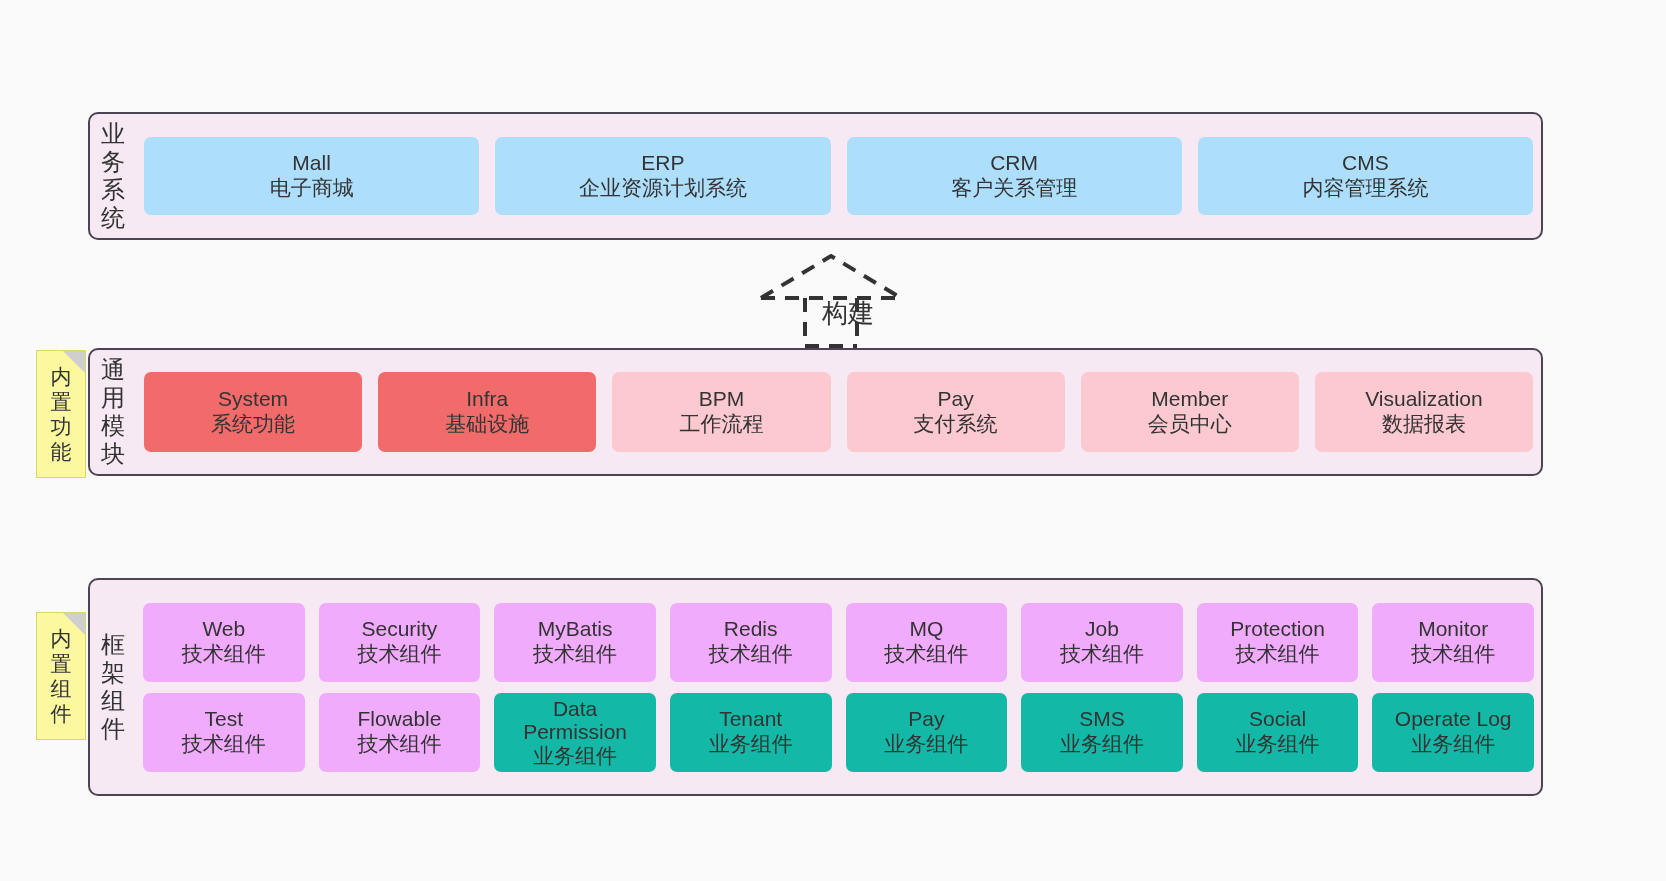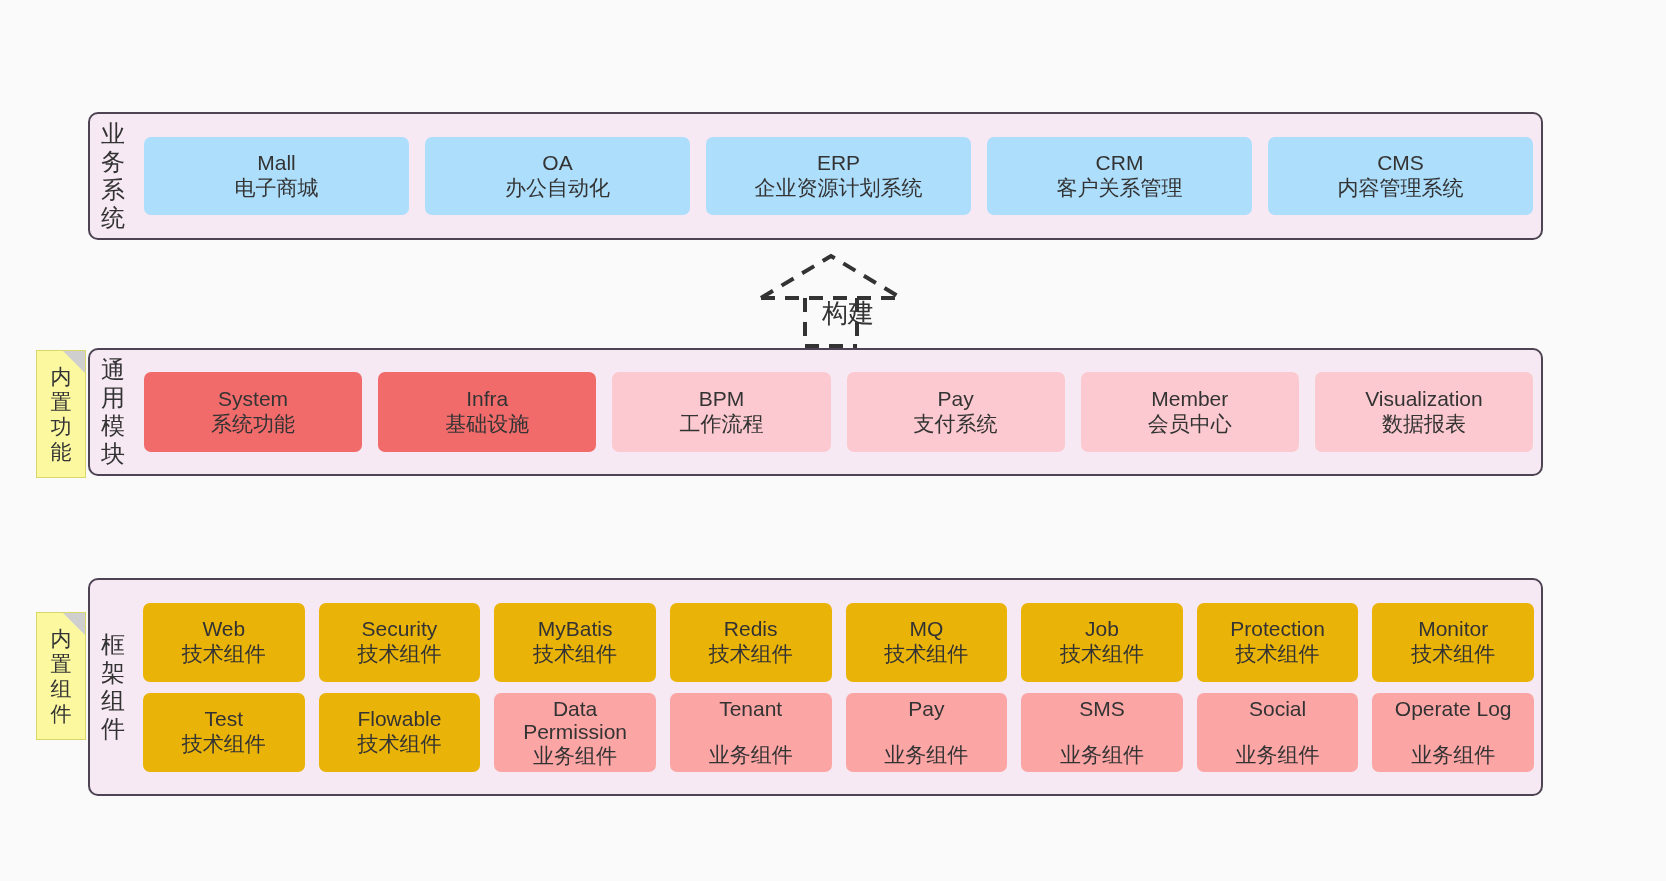--- a/index.html
+++ b/index.html
@@ -124,22 +124,22 @@
   }
   .grid-row {
     display: flex;
     align-items: stretch;
     flex: 0 0 auto;
   }
   .grid-row .cardcol { padding: 0 7px; }
   #layer-framework .card {
     height: 79px;
   }
-  .card.green-strong { background: #eab308; }
-  .card.green-soft   { background: #fca5a5; justify-content: space-between; }
+  .card.green-strong { background: #f0abfc; }
+  .card.green-soft   { background: #14b8a6; }
   .card.three-line { font-size: 21px; line-height: 1.12; }
 
   
   .note {
     position: absolute;
     width: 50px;
     background: #fbf8a0;
     border: 1px solid #d9d66a;
     box-sizing: border-box;
     display: flex;
@@ -193,26 +193,20 @@
       <span>业</span>
       <span>务</span>
       <span>系</span>
       <span>统</span>
     </div>
     <div class="cards">
       <div class="cardcol">
         <div class="card">
           <span class="l1">Mall</span>
           <span class="l2">电子商城</span>
-        </div>
-      </div>
-      <div class="cardcol">
-        <div class="card">
-          <span class="l1">OA</span>
-          <span class="l2">办公自动化</span>
         </div>
       </div>
       <div class="cardcol">
         <div class="card">
           <span class="l1">ERP</span>
           <span class="l2">企业资源计划系统</span>
         </div>
       </div>
       <div class="cardcol">
         <div class="card">

